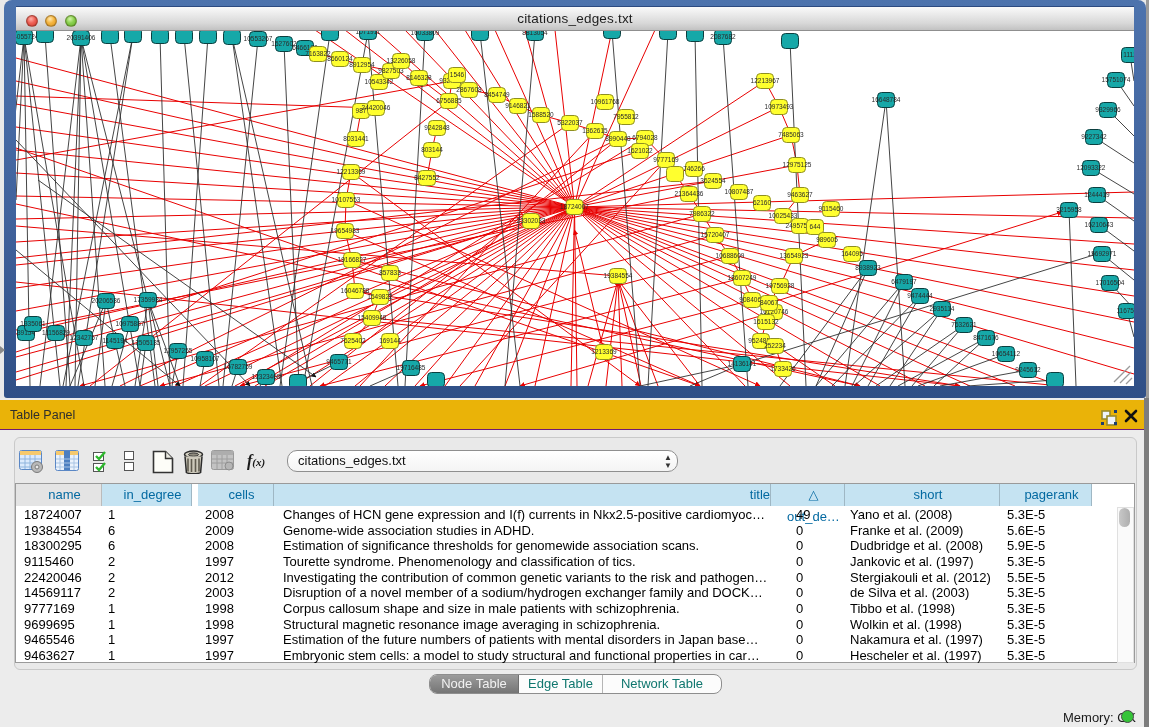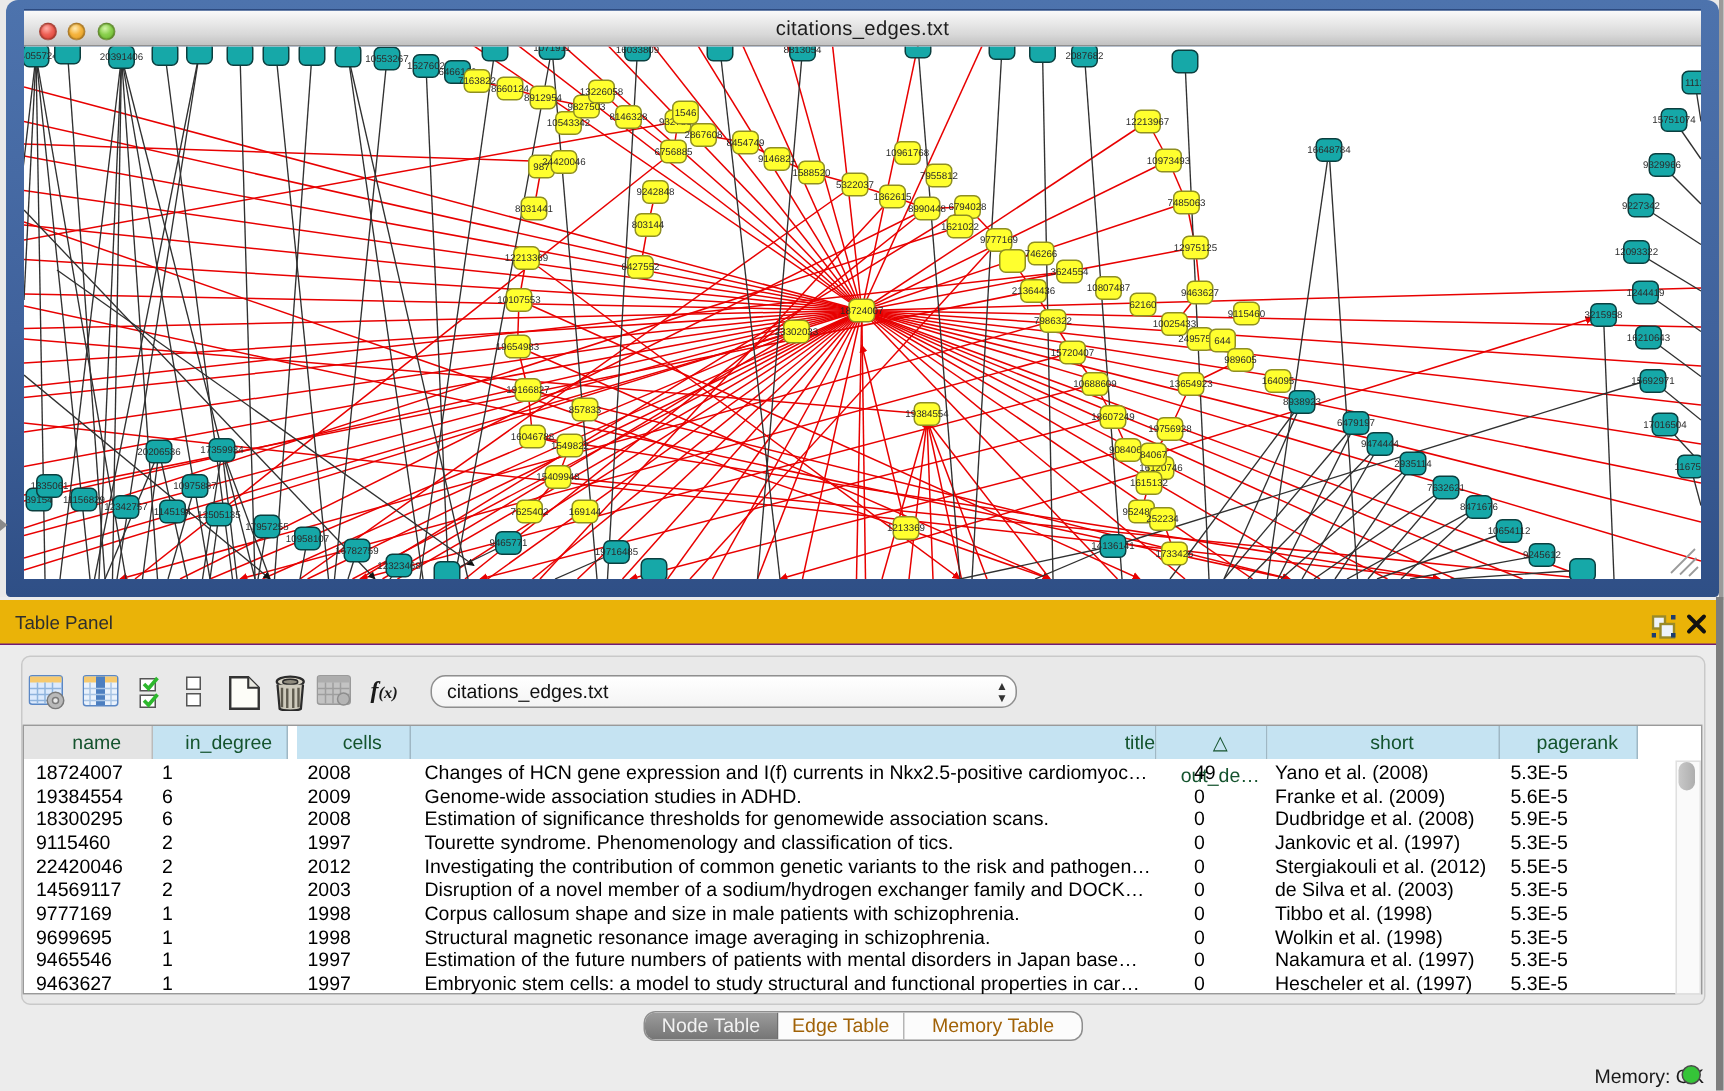--- a/index.html
+++ b/index.html
@@ -31,31 +31,31 @@
 
 #toolbar{position:absolute;left:0;top:399px;width:1149px;height:40px;}
 .combo{position:absolute;left:287px;top:450px;width:391px;height:22px;background:linear-gradient(#ffffff,#f4f4f4);
   border:1px solid #8f8f8f;border-radius:10px;box-sizing:border-box;font-size:13px;color:#111;
   line-height:20px;padding-left:10px;}
 .combo .ud{position:absolute;right:5px;top:2.5px;font-size:8px;color:#333;line-height:8px;}
 
 #tbl{position:absolute;left:15px;top:483px;width:1120px;height:180px;background:#fff;
   border:1px solid #9a9a9a;box-sizing:border-box;}
 .hd{position:absolute;top:0;height:22px;background:#c5e3f2;border-right:1px solid #9fb7c4;
-  font-size:13px;color:#14532d;text-align:center;line-height:22px;box-sizing:border-box;padding-left:12px;}
+  font-size:13px;color:#0369a1;text-align:center;line-height:22px;box-sizing:border-box;padding-left:12px;}
 .hd.gray{background:#e4e4e4;border-right:1px solid #bbb;}
 .cv{position:absolute;top:27px;font-size:13px;color:#000;line-height:15.66px;white-space:nowrap;}
 
 #sbar{position:absolute;left:1117px;top:507px;width:15px;height:154px;background:#fafafa;
   border:1px solid #e0e0e0;}
 #sthumb{position:absolute;left:1119px;top:508px;width:11px;height:19px;background:linear-gradient(90deg,#c8c8c8,#aeaeae);border-radius:6px;}
 
 #segs{position:absolute;left:429px;top:674px;width:293px;height:20px;border:1px solid #8e8e8e;
   border-radius:8px;background:#fcfcfc;box-sizing:border-box;font-size:13px;}
-.seg{position:absolute;top:675px;height:18px;line-height:18px;text-align:center;color:#a16207;font-size:13px;}
+.seg{position:absolute;top:675px;height:18px;line-height:18px;text-align:center;color:#0f766e;font-size:13px;}
 #seg1{left:430px;width:89px;background:linear-gradient(#9c9c9c,#757575);color:#f2f2f2;
   border-radius:7px 0 0 7px;border-right:1px solid #6f6f6f;box-sizing:border-box;}
 #seg2{left:519px;width:84px;border-right:1px solid #b5b5b5;box-sizing:border-box;}
 #seg3{left:603px;width:118px;}
 #mem{position:absolute;left:1063px;top:710px;font-size:13px;color:#1a1a1a;}
 #memdot{position:absolute;left:1121px;top:710px;width:11px;height:11px;border-radius:50%;
   background:#35c438;border:1px solid #4a4a4a;}
 .icon{position:absolute;top:450px;}
 #larrow{position:absolute;left:0;top:346px;width:0;height:0;border-left:5px solid #8a8a8a;
   border-top:4px solid transparent;border-bottom:4px solid transparent;}
@@ -646,15 +646,15 @@
     <div class="cv" style="left:283px;">Changes of HCN gene expression and I(f) currents in Nkx2.5-positive cardiomyoc…<br>Genome-wide association studies in ADHD.<br>Estimation of significance thresholds for genomewide association scans.<br>Tourette syndrome. Phenomenology and classification of tics.<br>Investigating the contribution of common genetic variants to the risk and pathogen…<br>Disruption of a novel member of a sodium/hydrogen exchanger family and DOCK…<br>Corpus callosum shape and size in male patients with schizophrenia.<br>Structural magnetic resonance image averaging in schizophrenia.<br>Estimation of the future numbers of patients with mental disorders in Japan base…<br>Embryonic stem cells: a model to study structural and functional properties in car…</div>
     <div class="cv" style="left:775px;margin-left:21px;">49<br>0<br>0<br>0<br>0<br>0<br>0<br>0<br>0<br>0</div>
     <div class="cv" style="left:850px;">Yano et al. (2008)<br>Franke et al. (2009)<br>Dudbridge et al. (2008)<br>Jankovic et al. (1997)<br>Stergiakouli et al. (2012)<br>de Silva et al. (2003)<br>Tibbo et al. (1998)<br>Wolkin et al. (1998)<br>Nakamura et al. (1997)<br>Hescheler et al. (1997)</div>
     <div class="cv" style="left:1007px;">5.3E-5<br>5.6E-5<br>5.9E-5<br>5.3E-5<br>5.5E-5<br>5.3E-5<br>5.3E-5<br>5.3E-5<br>5.3E-5<br>5.3E-5</div>
   </div>
 <div id="sbar"></div>
 <div id="sthumb"></div>
 <div id="segs"></div>
 <div class="seg" id="seg1">Node Table</div>
 <div class="seg" id="seg2">Edge Table</div>
-<div class="seg" id="seg3">Memory Table</div>
+<div class="seg" id="seg3">Network Table</div>
 <div id="mem">Memory: OK</div>
 <div id="memdot"></div>
 
 </body></html>

